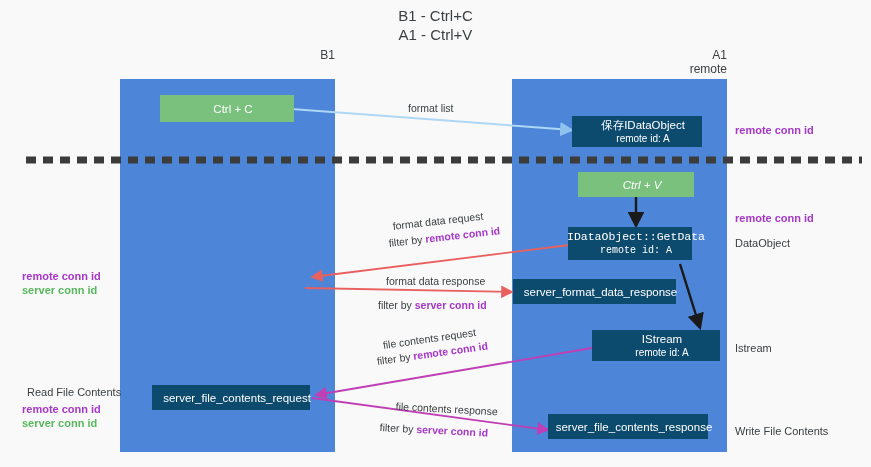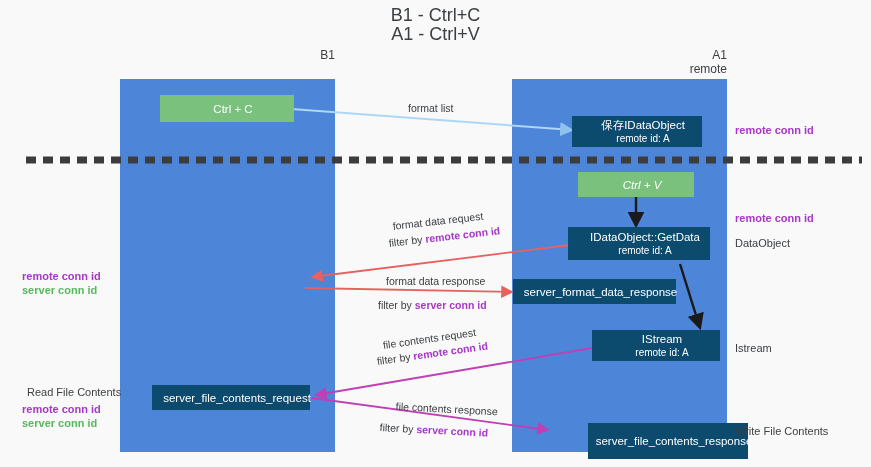--- a/index.html
+++ b/index.html
@@ -13,21 +13,21 @@
   #stage{position:absolute;left:0;top:0;width:871px;height:467px;}
 
   
   #vec{position:absolute;left:0;top:0;width:871px;height:467px;}
 
   
   .abs{position:absolute;}
 
   .title{
     width:871px;text-align:center;top:6px;left:0;
-    font-size:18px;color:#3c4043;line-height:19px;
+    font-size:15px;color:#3c4043;line-height:19px;
   }
   .title div{white-space:pre;}
 
   .colhead{
     position:absolute;text-align:right;font-size:12px;color:#3c4043;
     line-height:14px;
   }
 
   
   .node{
@@ -118,40 +118,40 @@
 
   <div class="node orange" style="left:572px;top:116px;width:130px;height:31px;">
     <div class="l1">保存IDataObject</div>
     <div class="l2">remote id: A</div>
   </div>
 
   <div class="node green" style="left:578px;top:172px;width:116px;height:25px;font-style:italic;">
     <div class="l1">Ctrl + V</div>
   </div>
 
-  <div class="node orange" style="left:568px;top:227px;width:142px;height:33px;">
+  <div class="node orange" style="left:568px;top:227px;width:124px;height:33px;font-family:Liberation Mono, monospace;">
     <div class="l1">IDataObject::GetData</div>
     <div class="l2">remote id: A</div>
   </div>
 
 
   <div class="node orange" style="left:513px;top:279px;width:163px;height:25px;">
     <div class="l1">server_format_data_response</div>
   </div>
 
   <div class="node orange" style="left:592px;top:330px;width:128px;height:31px;">
     <div class="l1">IStream</div>
     <div class="l2">remote id: A</div>
   </div>
 
   <div class="node orange" style="left:152px;top:385px;width:158px;height:25px;">
     <div class="l1">server_file_contents_request</div>
   </div>
 
-  <div class="node orange" style="left:548px;top:423px;width:160px;height:36px;margin-left:40px;">
+  <div class="node orange" style="left:548px;top:414px;width:160px;height:25px;">
     <div class="l1">server_file_contents_response</div>
   </div>
 
   <div class="sidelabel purple" style="left:735px;top:123px;">remote conn id</div>
 
   <div class="sidelabel purple" style="left:735px;top:211px;">remote conn id</div>
 
   <div class="sidelabel" style="left:735px;top:236px;">DataObject</div>
 
   <div class="sidelabel" style="left:735px;top:341px;">Istream</div>

